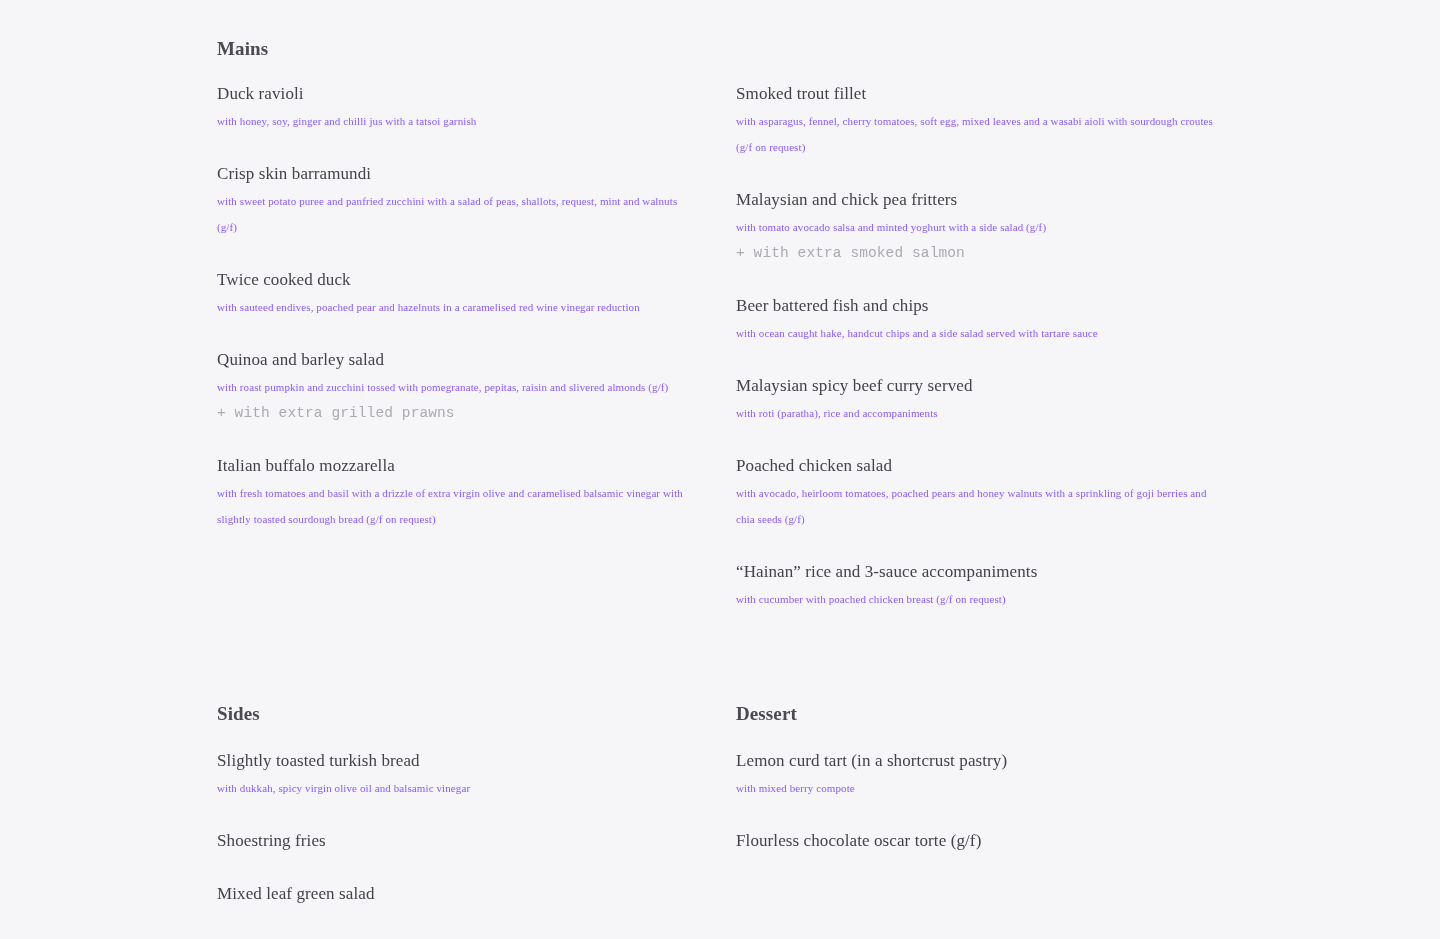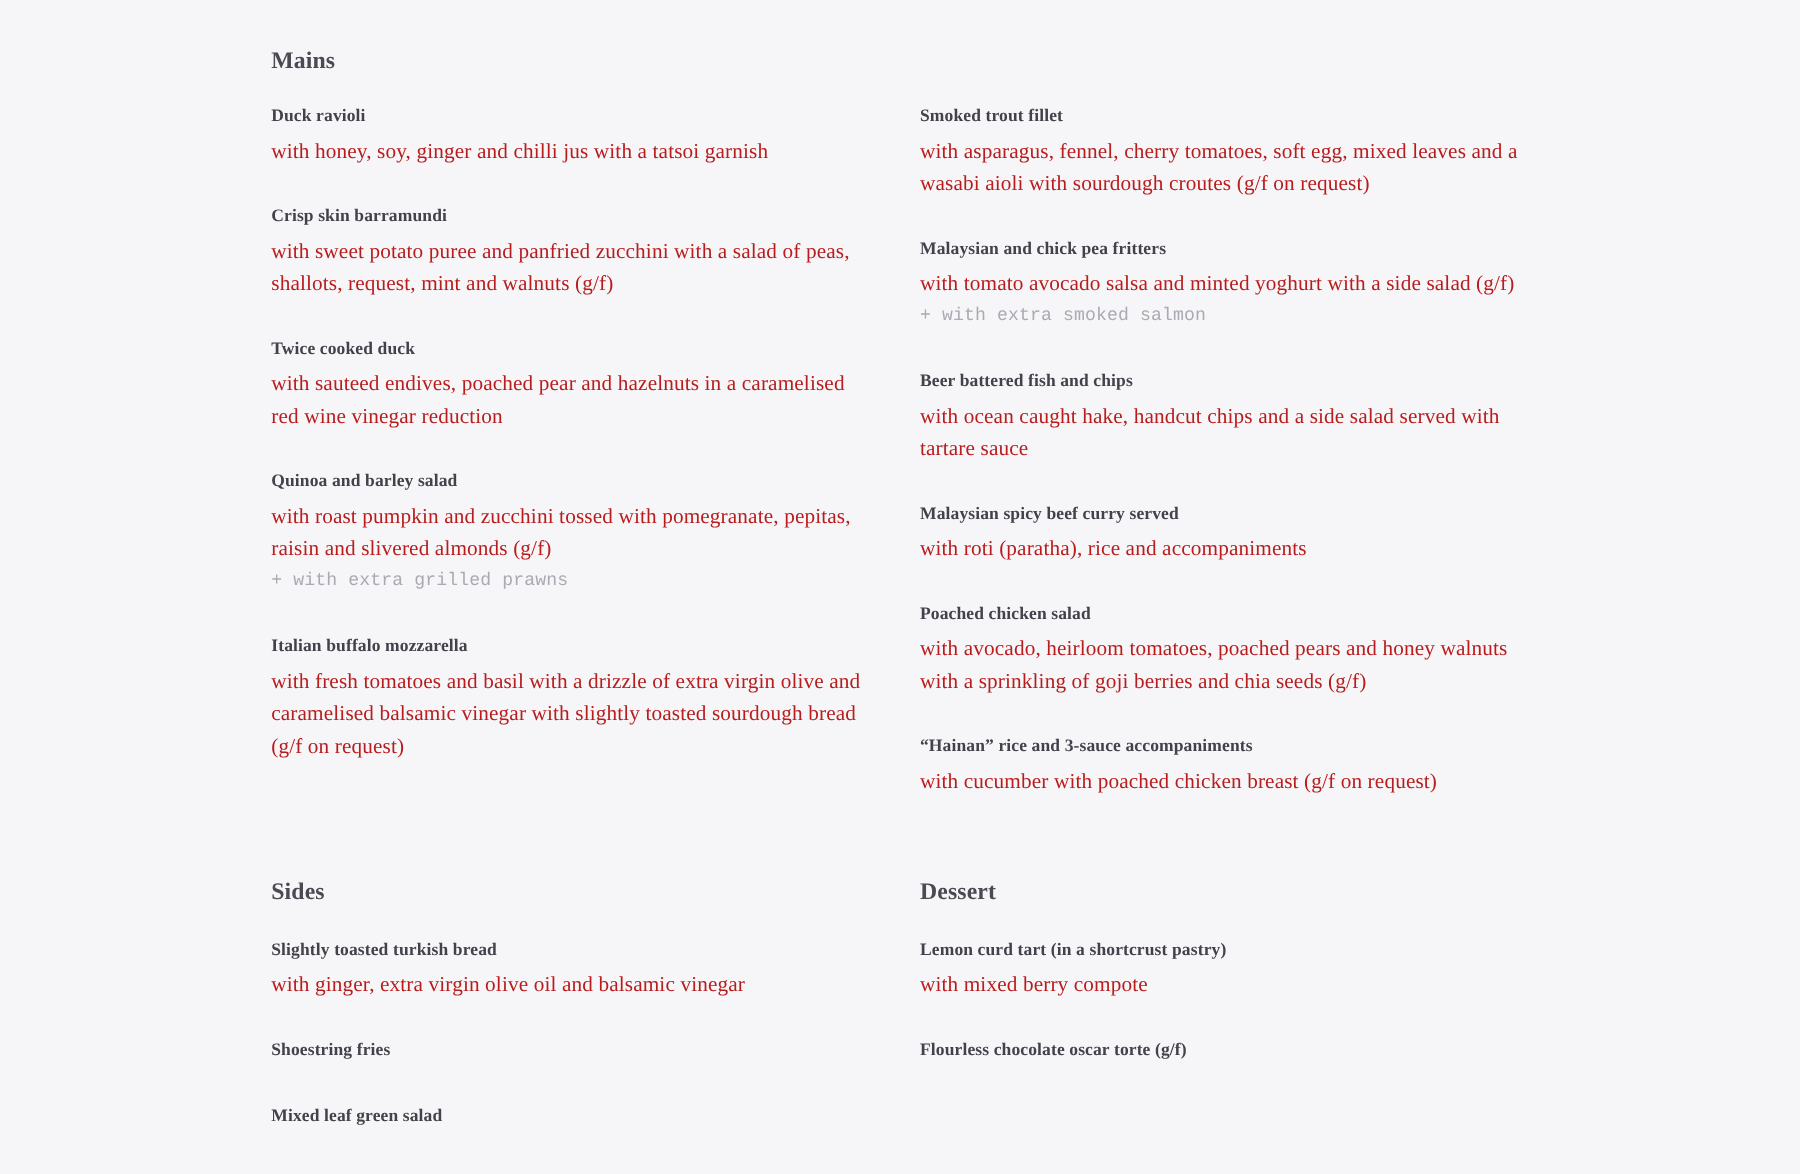--- a/index.html
+++ b/index.html
@@ -56,33 +56,33 @@
     margin-top: 18px;
   }
 
   .dish {
     margin-bottom: 26px;
   }
   .dish:last-child { margin-bottom: 0; }
 
   .dish-name {
     font-family: "Liberation Serif", "DejaVu Serif", serif;
-    font-weight: bold;
-    font-size: 14px;
+    font-weight: normal;
+    font-size: 17px;
     line-height: 27px;
     color: #43424b;
     letter-spacing: 0.1px;
   }
 
   .dish-desc {
     font-family: "Liberation Serif", "DejaVu Serif", serif;
     font-weight: normal;
-    font-size: 17px;
+    font-size: 11px;
     line-height: 26px;
-    color: #b91c1c;
+    color: #8b5cf6;
     letter-spacing: 0.1px;
     margin-top: 1px;
   }
 
   .dish-extra {
     font-family: Liberation Mono, monospace;
     font-size: 14.5px;
     line-height: 26px;
     color: #aaaab3;
     letter-spacing: 0.1px;
@@ -169,21 +169,21 @@
   </div>
 
   <div class="block-lower">
 
     <div class="col">
       <h2 class="section-heading">Sides</h2>
 
       <ul class="dish-list">
         <li class="dish">
           <div class="dish-name">Slightly toasted turkish bread</div>
-          <div class="dish-desc">with ginger, extra virgin olive oil and balsamic vinegar</div>
+          <div class="dish-desc">with dukkah, spicy virgin olive oil and balsamic vinegar</div>
         </li>
         <li class="dish">
           <div class="dish-name">Shoestring fries</div>
         </li>
         <li class="dish">
           <div class="dish-name">Mixed leaf green salad</div>
         </li>
       </ul>
     </div>
 

